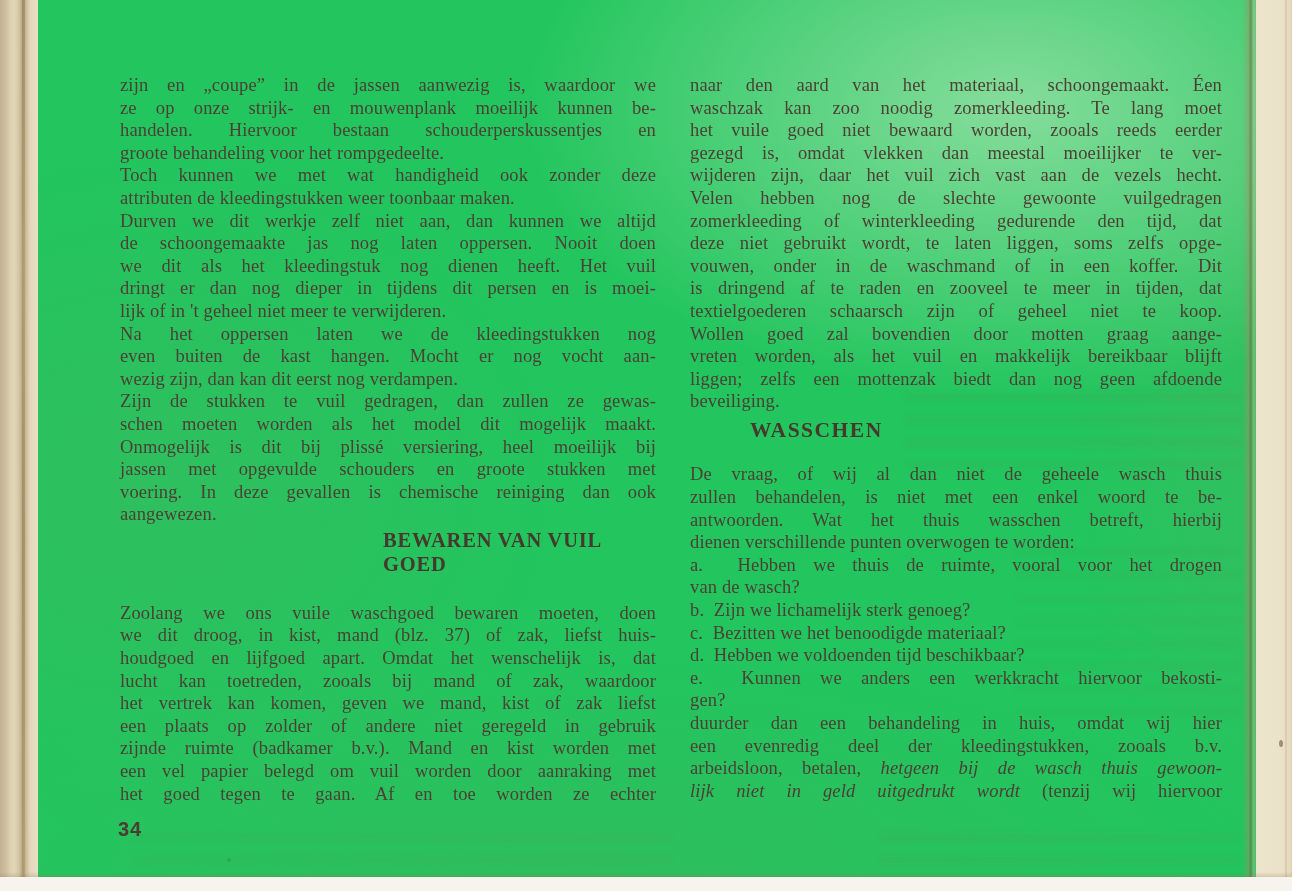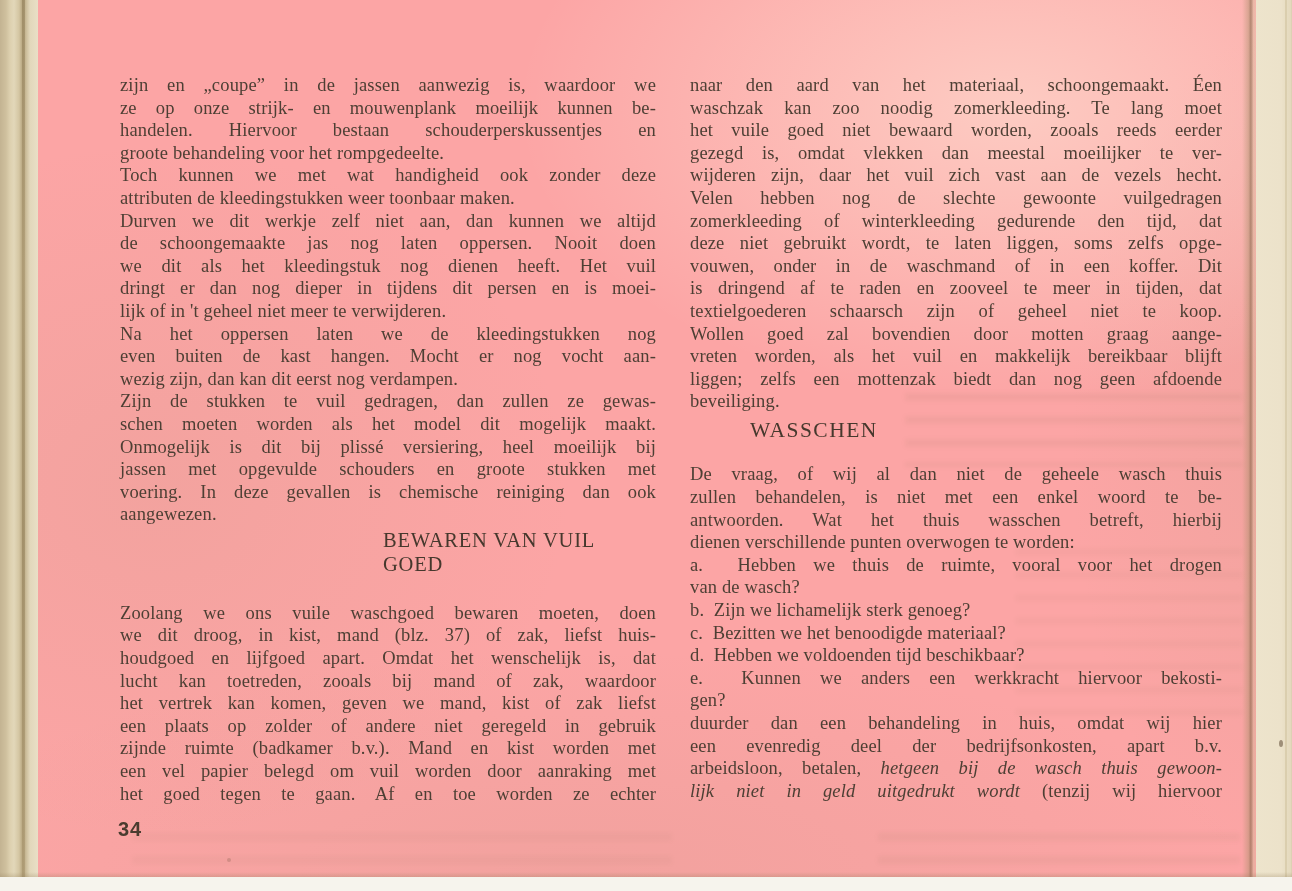--- a/index.html
+++ b/index.html
@@ -2,21 +2,21 @@
 <html><head>
 <meta charset="utf-8">
 <style>
   html, body { margin: 0; padding: 0; }
   body {
     width: 1292px; height: 891px; overflow: hidden;
     font-family: "Liberation Serif", "DejaVu Serif", serif;
   }
   #scan {
     position: relative; width: 1292px; height: 891px;
-    background: #fca5a5; overflow: hidden;
+    background: #22c55e; overflow: hidden;
   }
   
   #scan .mottle {
     position: absolute; inset: 0; z-index: 1; pointer-events: none;
     background:
       radial-gradient(ellipse 700px 420px at 78% 12%, rgba(255,250,230,0.45), rgba(255,250,230,0) 70%),
       radial-gradient(ellipse 600px 500px at 12% 55%, rgba(160,140,100,0.10), rgba(160,140,100,0) 70%),
       radial-gradient(ellipse 900px 300px at 45% 98%, rgba(150,130,95,0.10), rgba(150,130,95,0) 75%),
       radial-gradient(ellipse 300px 600px at 99% 50%, rgba(170,150,110,0.12), rgba(170,150,110,0) 70%);
   }
@@ -71,21 +71,21 @@
     position: absolute; top: 74px; z-index: 5;
     color: #4d3f34; font-size: 18.5px; line-height: 22.6px;
     letter-spacing: 0.15px;
   }
   #col-left  { left: 120px; width: 536px; }
   #col-right { left: 690px; width: 532px; }
   .para { margin: 0; }
   .line { text-align: left; }
   .line.just { text-align: justify; text-align-last: justify; }
   .heading {
-    font-weight: normal; color: #46382d; font-size: 20.5px;
+    font-weight: bold; color: #46382d; font-size: 20.5px;
     line-height: 24.5px; letter-spacing: 0.8px;
   }
   .h-left  { margin: 2px 0 25px 263px; }
   .h-center { margin: 5px 0 21px 0; text-align: center; transform: translateX(60px); letter-spacing: 1.5px; font-size: 21.5px; }
   .page-number {
     position: absolute; left: 118px; top: 818px; z-index: 5;
     font-family: "Liberation Sans", "DejaVu Sans", sans-serif;
     font-weight: 700; font-size: 20px; color: #4a3c30; letter-spacing: 1px;
   }
 </style>
@@ -199,20 +199,20 @@
       </div>
       <div class="para">
         <div class="line">d.&nbsp; Hebben we voldoenden tijd beschikbaar?</div>
       </div>
       <div class="para">
         <div class="line just">e.&nbsp; Kunnen we anders een werkkracht hiervoor bekosti-</div>
         <div class="line">gen?</div>
       </div>
       <div class="para">
         <div class="line just">duurder dan een behandeling in huis, omdat wij hier</div>
-        <div class="line just">een evenredig deel der bedrijfsonkosten, apart b.v.</div>
+        <div class="line just">een evenredig deel der kleedingstukken, zooals b.v.</div>
         <div class="line just"><span>arbeidsloon, betalen, </span><i>hetgeen bij de wasch thuis gewoon-</i></div>
         <div class="line just"><i>lijk niet in geld uitgedrukt wordt </i><span>(tenzij wij hiervoor</span></div>
       </div>
     </div>
 
   <div class="page-number">34</div>
 </div>
 
 </body></html>

